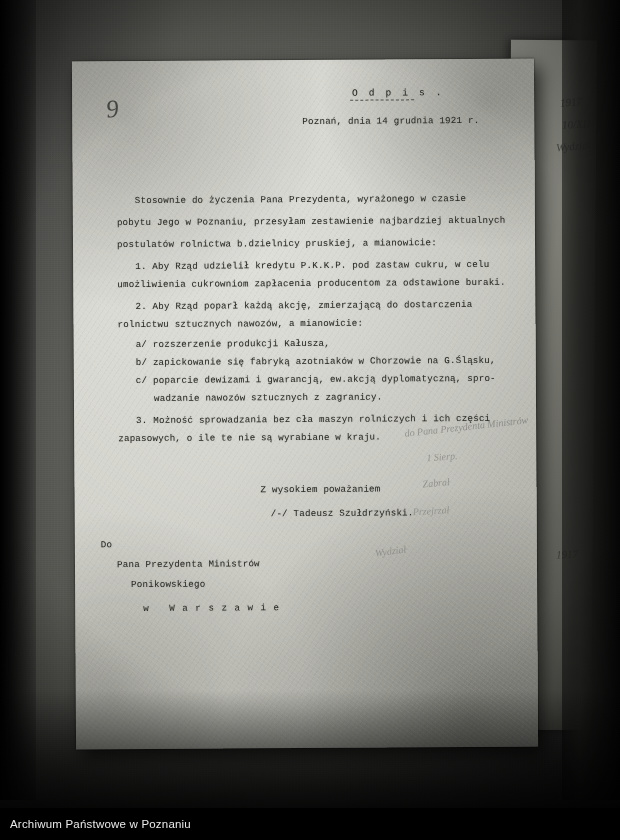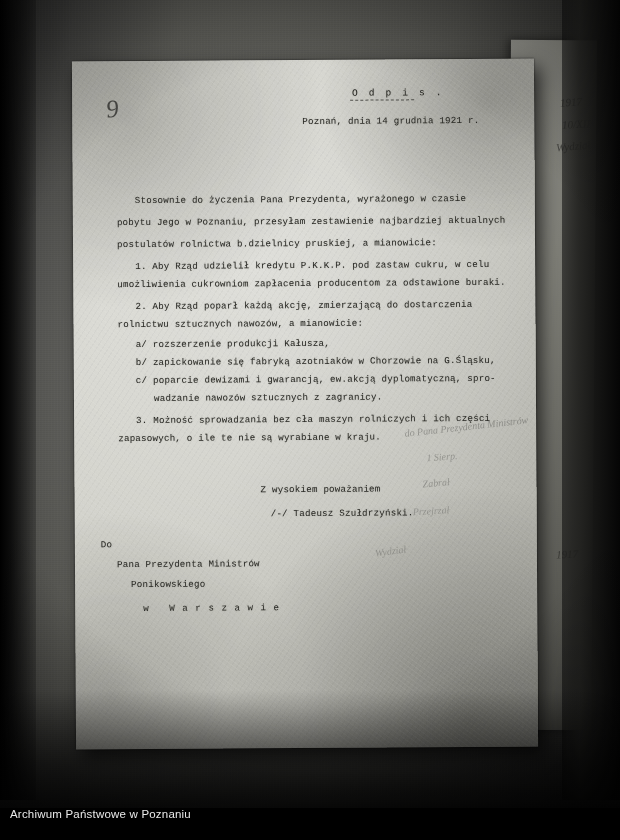--- a/index.html
+++ b/index.html
@@ -161,21 +161,21 @@
   
   .caption {
     position: absolute;
     left: 0; bottom: 0;
     width: 620px; height: 32px;
     background: #000;
     color: #e8e8e8;
     font-family: "Liberation Sans", sans-serif;
     font-size: 11.5px;
     display: flex;
-    align-items: flex-start;
+    align-items: center;
     padding-left: 10px;
     box-sizing: border-box;
     letter-spacing: 0.2px;
   }
 
   .vignette {
     position: absolute;
     inset: 0;
     pointer-events: none;
     background: radial-gradient(115% 85% at 50% 46%, rgba(0,0,0,0) 45%, rgba(0,0,0,0.45) 76%, rgba(0,0,0,0.9) 100%);

